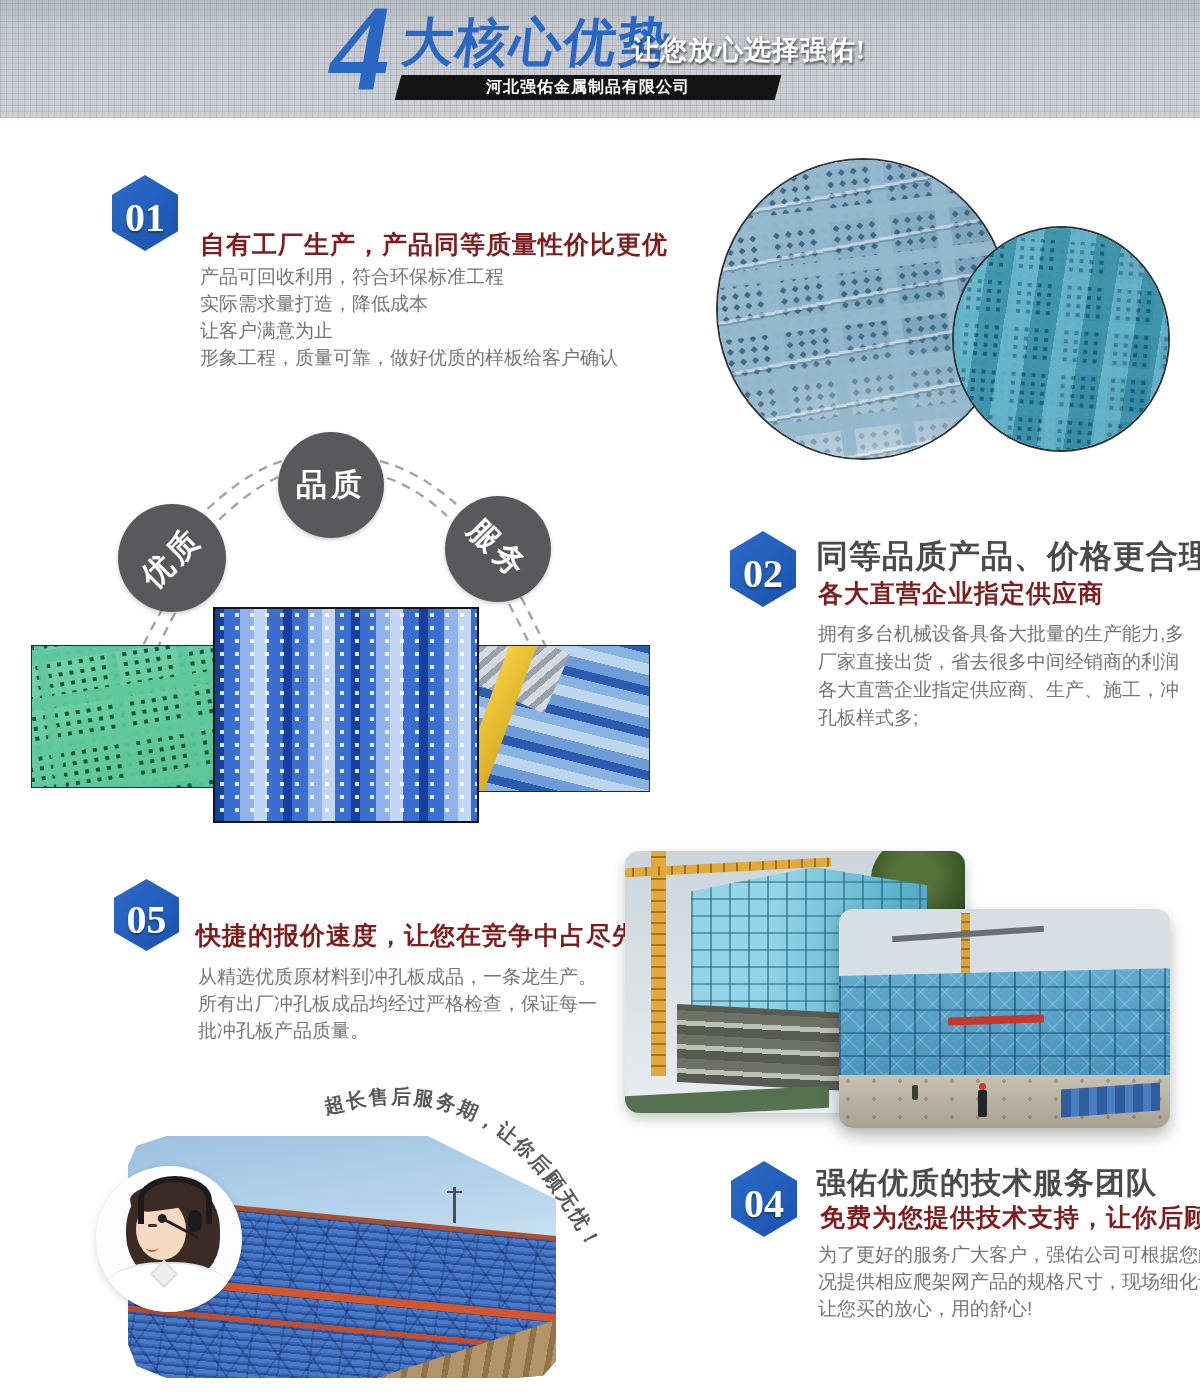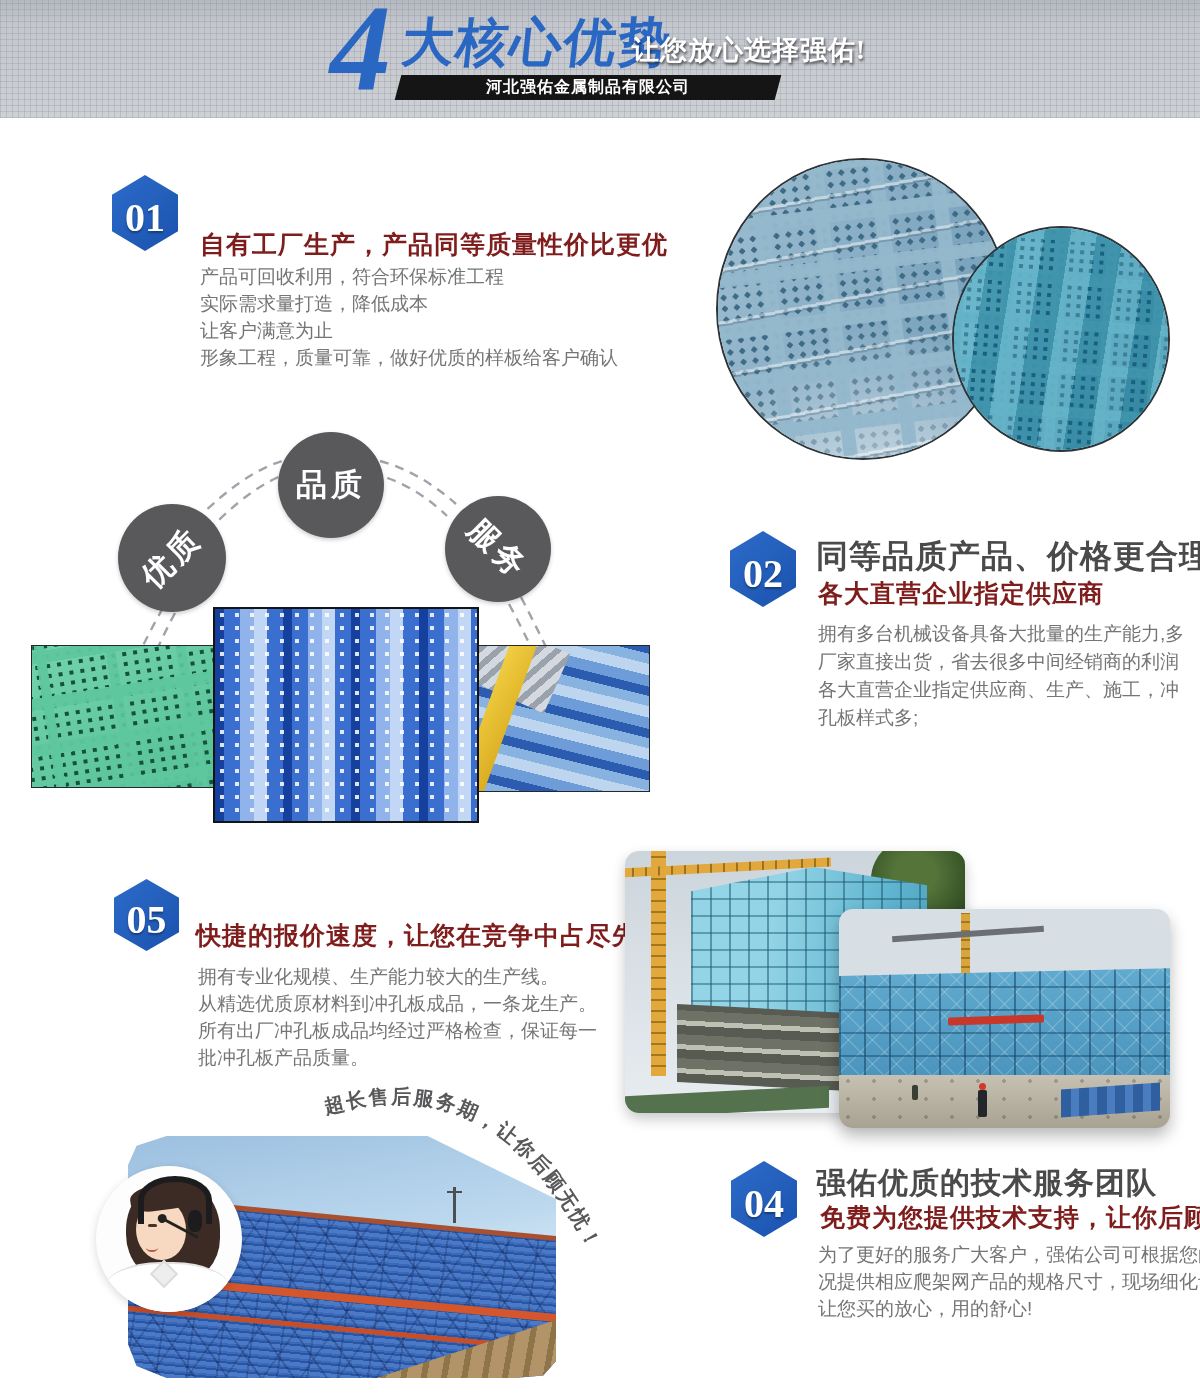--- a/index.html
+++ b/index.html
@@ -263,21 +263,20 @@
     <div>厂家直接出货，省去很多中间经销商的利润</div>
     <div>各大直营企业指定供应商、生产、施工，冲</div>
     <div>孔板样式多;</div>
   </div>
 
   <div class="hex" style="left:114px;top:879px;width:65px;height:72px;">
     <span>05</span>
   </div>
   <div class="sec-sub z2" style="left:196px;top:919px;">快捷的报价速度，让您在竞争中占尽先机</div>
   <div class="sec-body z2" style="left:198px;top:963px;">
-    <div>拥有专业化规模、生产能力较大的生产线。</div>
     <div>从精选优质原材料到冲孔板成品，一条龙生产。</div>
     <div>所有出厂冲孔板成品均经过严格检查，保证每一</div>
     <div>批冲孔板产品质量。</div>
   </div>
 
   <div class="photo photo-cl z3">
     <div class="cl-crane-mast"></div>
     <div class="cl-crane-boom"></div>
     <div class="cl-tree"></div>
     <div class="cl-building"></div>

